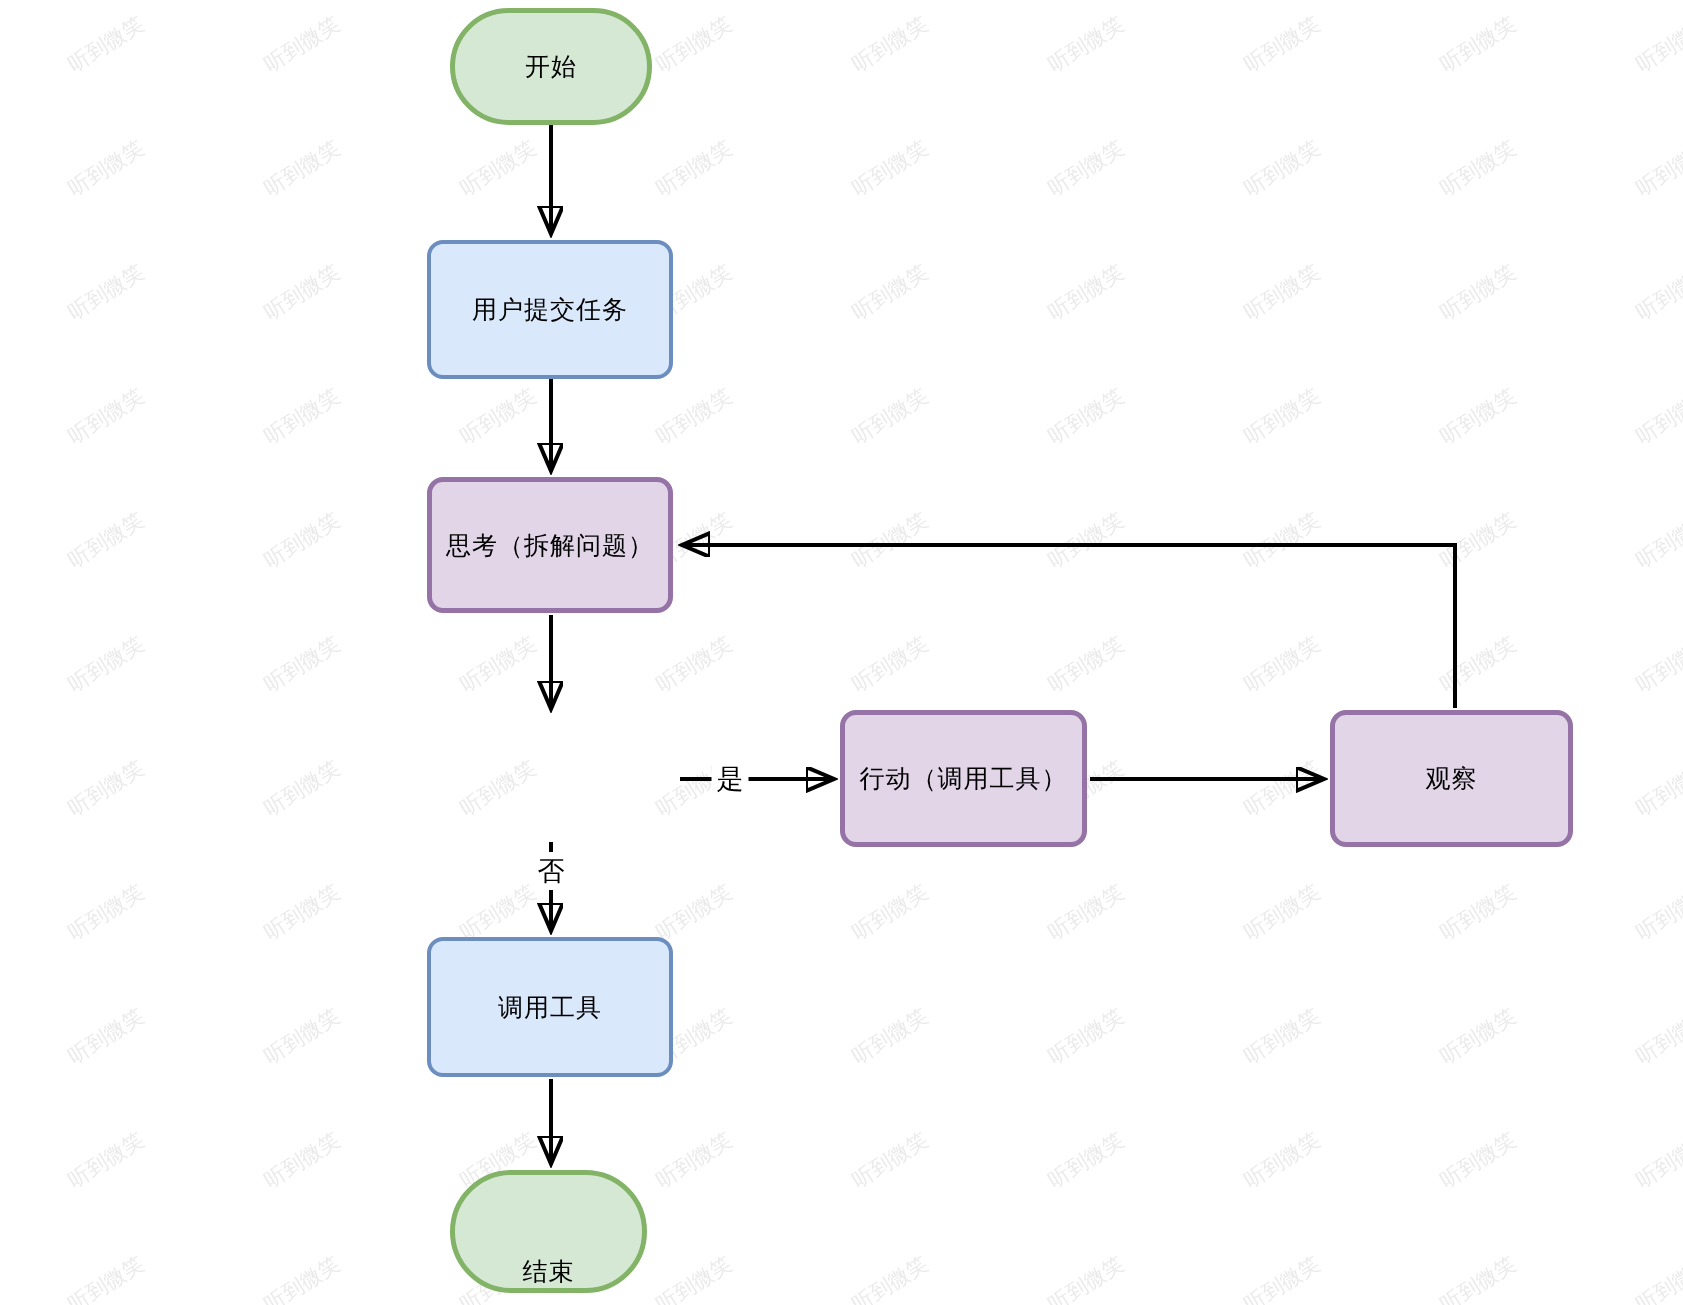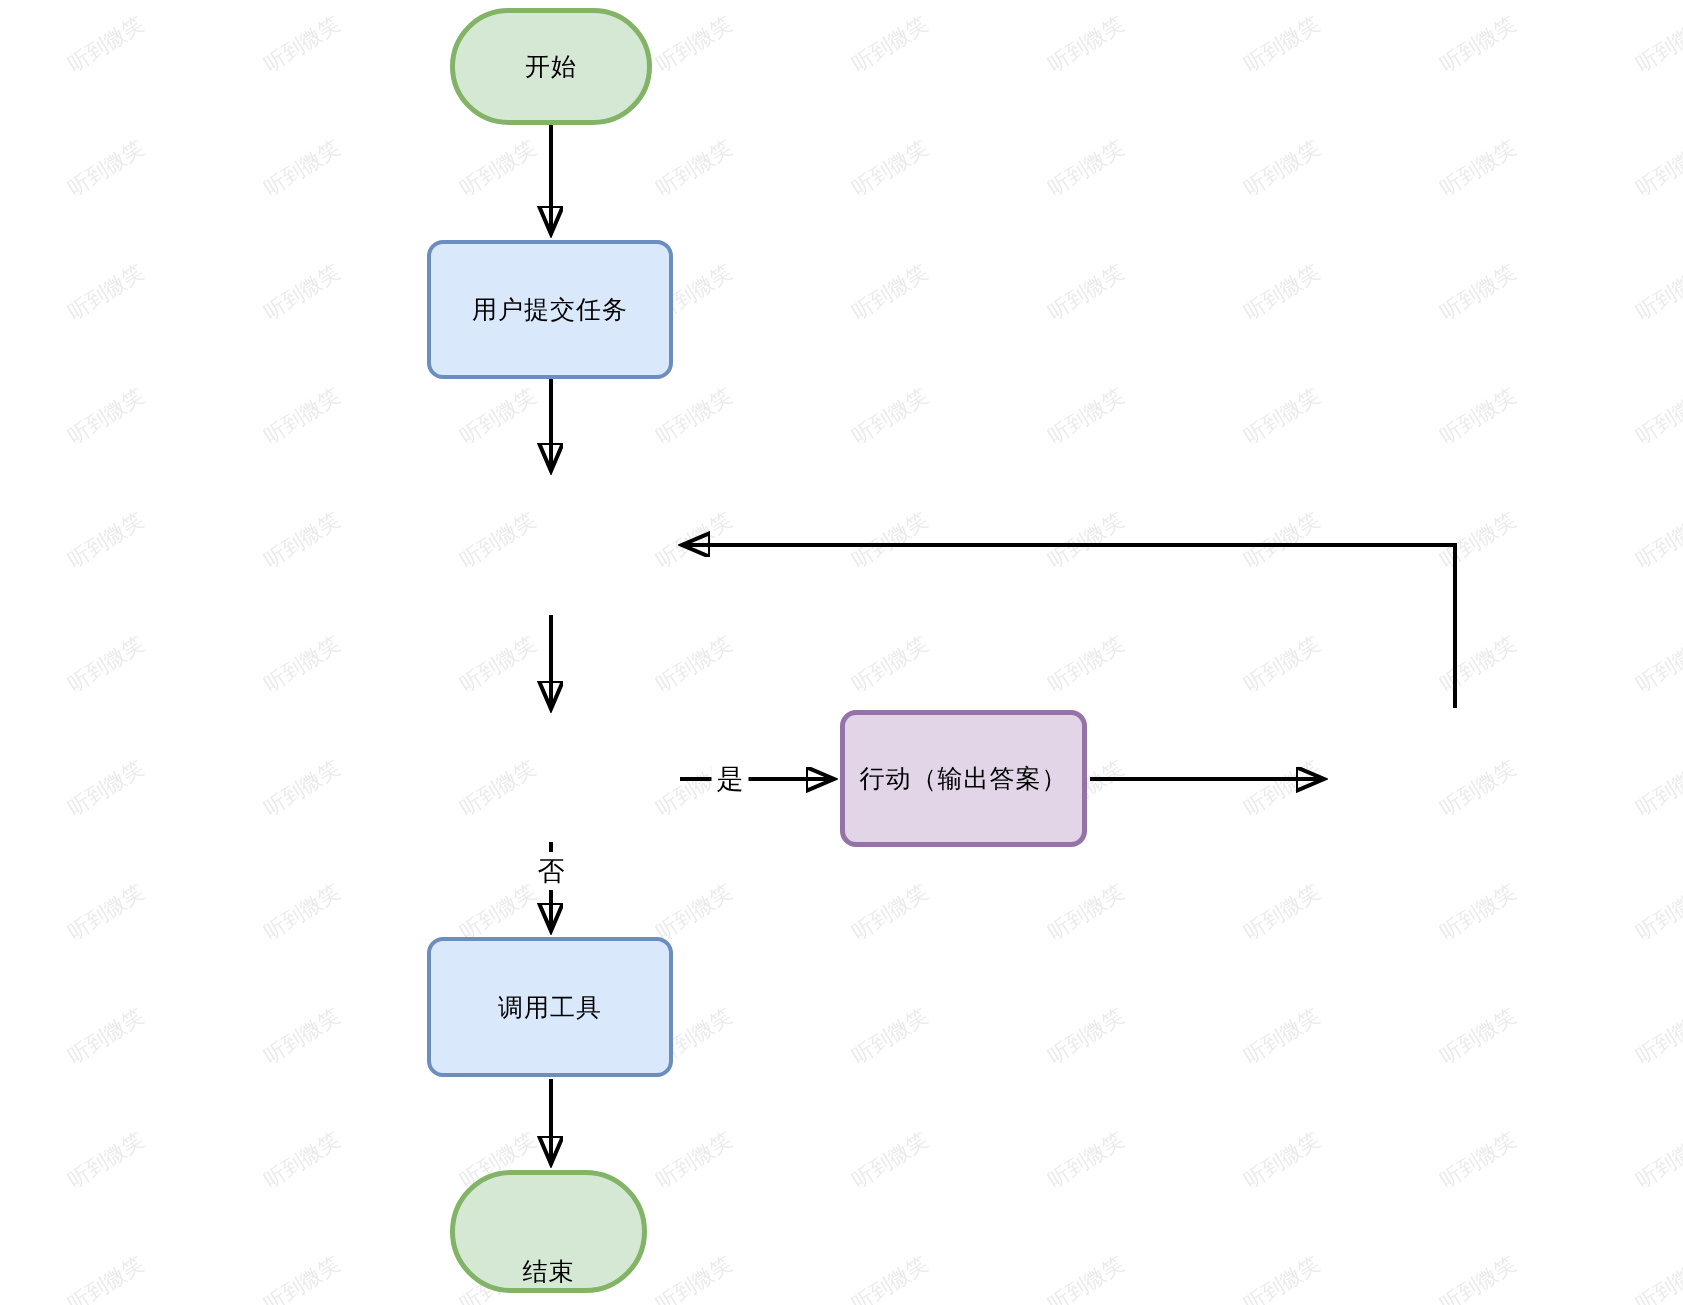--- a/index.html
+++ b/index.html
@@ -226,26 +226,32 @@
   </svg>
 
   <div class="node pill" style="left:450px; top:8px; width:202px; height:117px;">
     <span>开始</span>
   </div>
 
   <div class="node rect-blue" style="left:427px; top:240px; width:246px; height:139px;">
     <span>用户提交任务</span>
   </div>
 
+  <div class="node rect-purple" style="left:427px; top:477px; width:246px; height:136px;">
+    <span>思考（拆解问题）</span>
+  </div>
 
 
   <div class="node rect-purple" style="left:840px; top:710px; width:247px; height:137px;">
-    <span>行动（输出答案）</span>
-  </div>
-
+    <span>行动（调用工具）</span>
+  </div>
+
+  <div class="node rect-purple" style="left:1330px; top:710px; width:243px; height:137px;">
+    <span>观察</span>
+  </div>
 
   <div class="node rect-blue" style="left:427px; top:937px; width:246px; height:140px;">
     <span>调用工具</span>
   </div>
 
   <div class="node pill" style="left:450px; top:1170px; width:197px; height:123px;align-items:flex-end;">
     <span>结束</span>
   </div>
 
   <div class="edge-label" style="left:730px; top:779px;">是</div>

